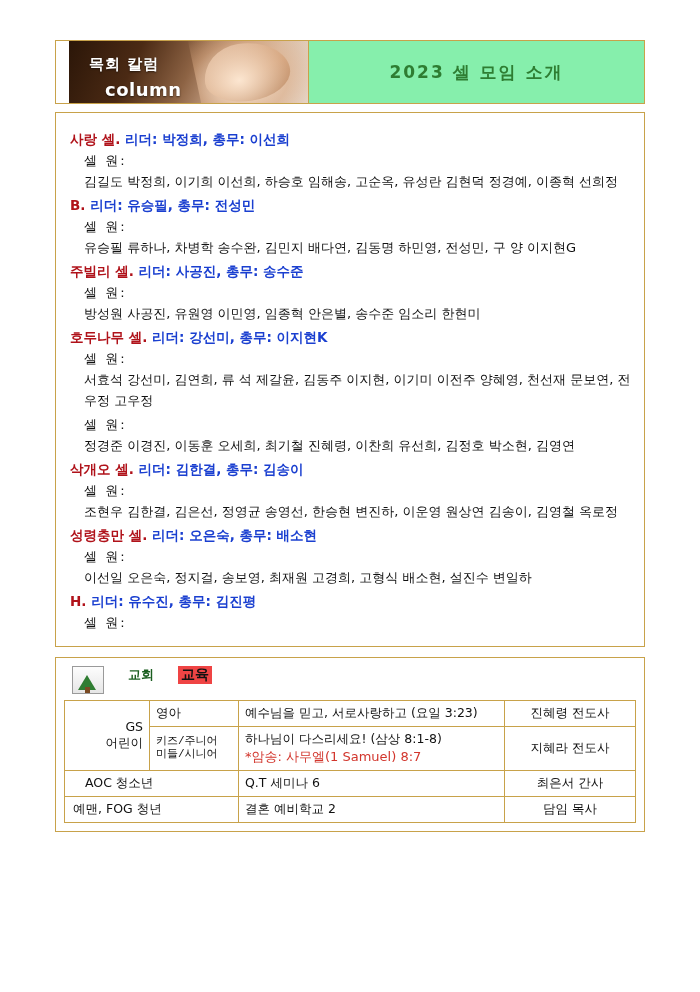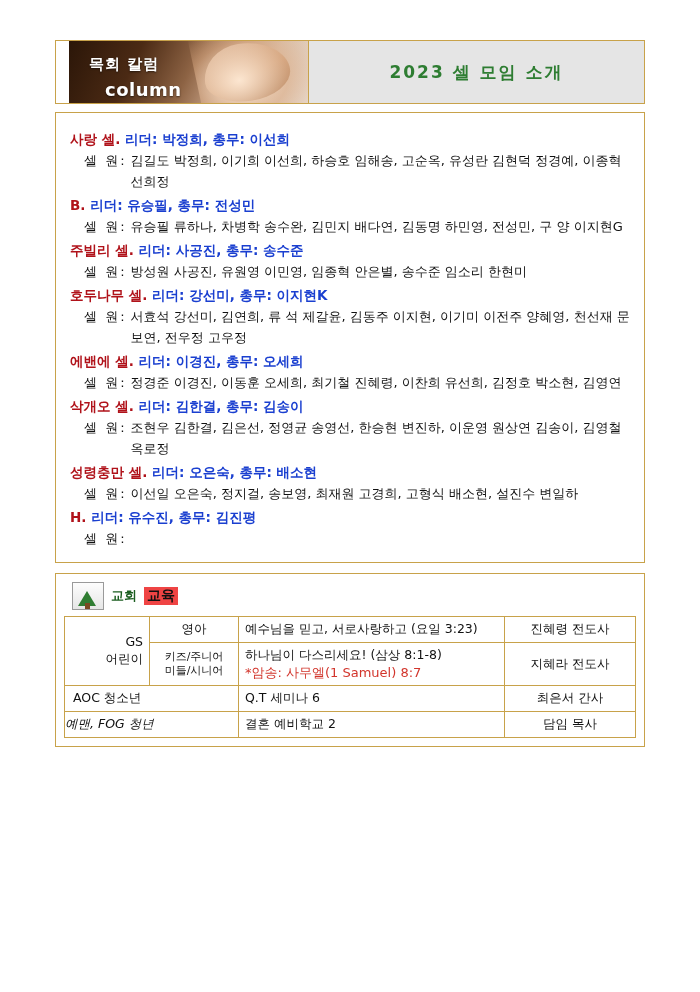--- a/index.html
+++ b/index.html
@@ -78,21 +78,21 @@
     font-weight: 700;
     letter-spacing: .5px;
     text-shadow: 0 1px 2px rgba(0,0,0,.55);
     z-index: 3;
   }
   .header-right {
     flex: 1;
     display: flex;
     align-items: center;
     justify-content: center;
-    background: #e5e5e5;
+    background: #86efac;
   }
   .header-right .title {
     color: #2e7d32;
     font-size: 17px;
     font-weight: 700;
     letter-spacing: 2px;
   }
 
   
   .cells {
@@ -113,20 +113,21 @@
     white-space: nowrap;
   }
   .cell-head .leader {
     color: #1a3fd0;
   }
   .cell-body {
     display: flex;
     font-size: 13px;
     line-height: 1.62;
     padding-left: 18px;
+    flex-direction: column;
   }
   .cell-label {
     white-space: nowrap;
     color: #111;
     flex: 0 0 auto;
     letter-spacing: 2px;
     padding-right: 4px;
   }
   .cell-members {
     color: #111;
@@ -134,22 +135,22 @@
 
   
   .edu {
     margin-top: 10px;
     border: 1px solid #c8a24a;
     box-sizing: border-box;
     padding: 6px 8px 8px 8px;
   }
   .edu-banner {
     display: flex;
-    align-items: center;
-    gap: 7px;
+    align-items: flex-start;
+    gap: 24px;
     padding: 2px 2px 6px 8px;
   }
   .edu-banner .icon {
     width: 30px;
     height: 26px;
     position: relative;
     background: linear-gradient(#fdfdfd, #e6e6e6);
     border: 1px solid #9a9a9a;
   }
   .edu-banner .icon::before {
@@ -195,22 +196,23 @@
     vertical-align: middle;
     color: #111;
   }
   td.c-group {
     width: 72px;
     text-align: right;
     line-height: 1.35;
   }
   td.c-sub {
     width: 76px;
-    text-align: center;
+    text-align: left;
     line-height: 1.3;
+    font-family: Liberation Mono, monospace;
   }
   td.c-topic {
     text-align: left;
     padding-left: 9px;
     line-height: 1.35;
   }
   td.c-teacher {
     width: 118px;
     text-align: center;
   }
@@ -281,24 +283,20 @@
         <span>호두나무 셀.</span>
         <span class="leader">리더: 강선미, 총무: 이지현K</span>
       </div>
       <div class="cell-body">
         <span class="cell-label">셀   원:</span>
         <span class="cell-members">서효석 강선미, 김연희, 류 석 제갈윤, 김동주 이지현, 이기미 이전주 양혜영, 천선재 문보연, 전우정 고우정</span>
       </div>
     </div>
 
     <div class="cell-block">
-      <div class="cell-head">
-        <span>에밴에 셀.</span>
-        <span class="leader">리더: 이경진, 총무: 오세희</span>
-      </div>
       <div class="cell-body">
         <span class="cell-label">셀   원:</span>
         <span class="cell-members">정경준 이경진, 이동훈 오세희, 최기철 진혜령, 이찬희 유선희, 김정호 박소현, 김영연</span>
       </div>
     </div>
 
     <div class="cell-block">
       <div class="cell-head">
         <span>삭개오 셀.</span>
         <span class="leader">리더: 김한결, 총무: 김송이</span>
@@ -363,32 +361,32 @@
         </td>
         <td class="c-topic">
           <span>하나님이 다스리세요! (삼상 8:1-8)</span>
           <span class="verse-red">*암송: 사무엘(1 Samuel) 8:7</span>
         </td>
         <td class="c-teacher">
           <span>지혜라 전도사</span>
         </td>
       </tr>
       <tr>
-        <td class="c-group" colspan="2" style="text-align:left;padding-left:8px;width:auto;">
+        <td class="c-group" colspan="2" style="text-align:left;padding-left:20px;width:auto;">
           <span>AOC 청소년</span>
         </td>
         <td class="c-topic">
           <span>Q.T 세미나 6</span>
         </td>
         <td class="c-teacher">
           <span>최은서 간사</span>
         </td>
       </tr>
       <tr>
-        <td class="c-group" colspan="2" style="text-align:left;padding-left:0;width:auto;font-style:italic;">
+        <td class="c-group" colspan="2" style="text-align:left;padding-left:8px;width:auto;">
           <span>예맨, FOG 청년</span>
         </td>
         <td class="c-topic">
           <span>결혼 예비학교 2</span>
         </td>
         <td class="c-teacher">
           <span>담임 목사</span>
         </td>
       </tr>
     </tbody>

